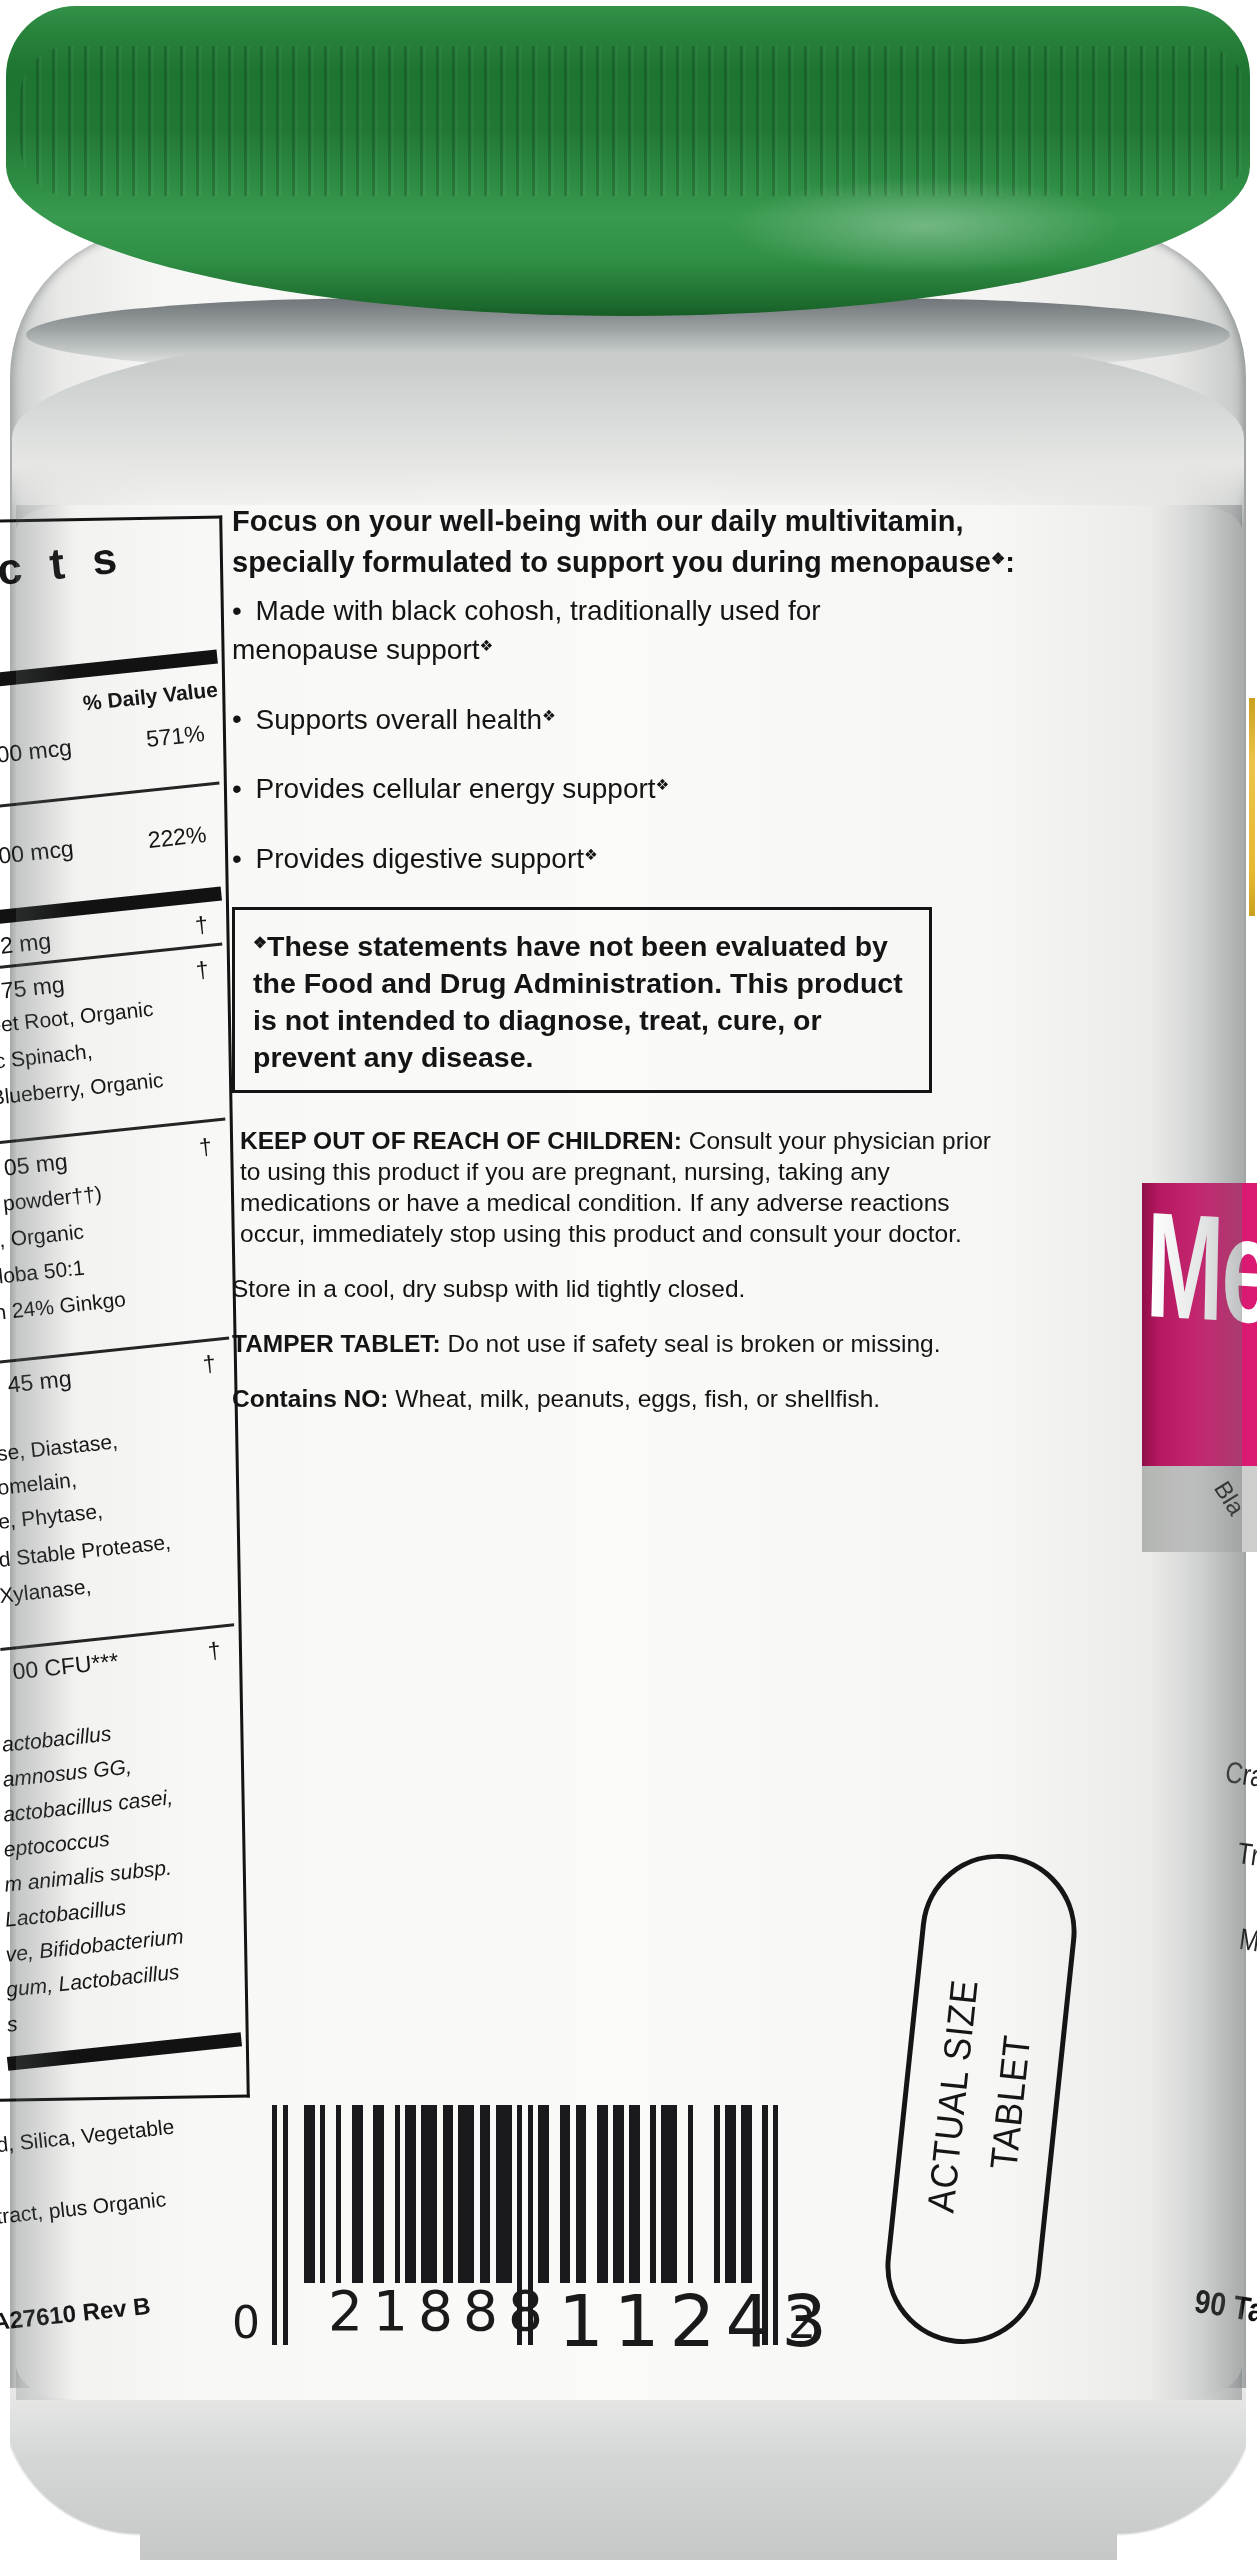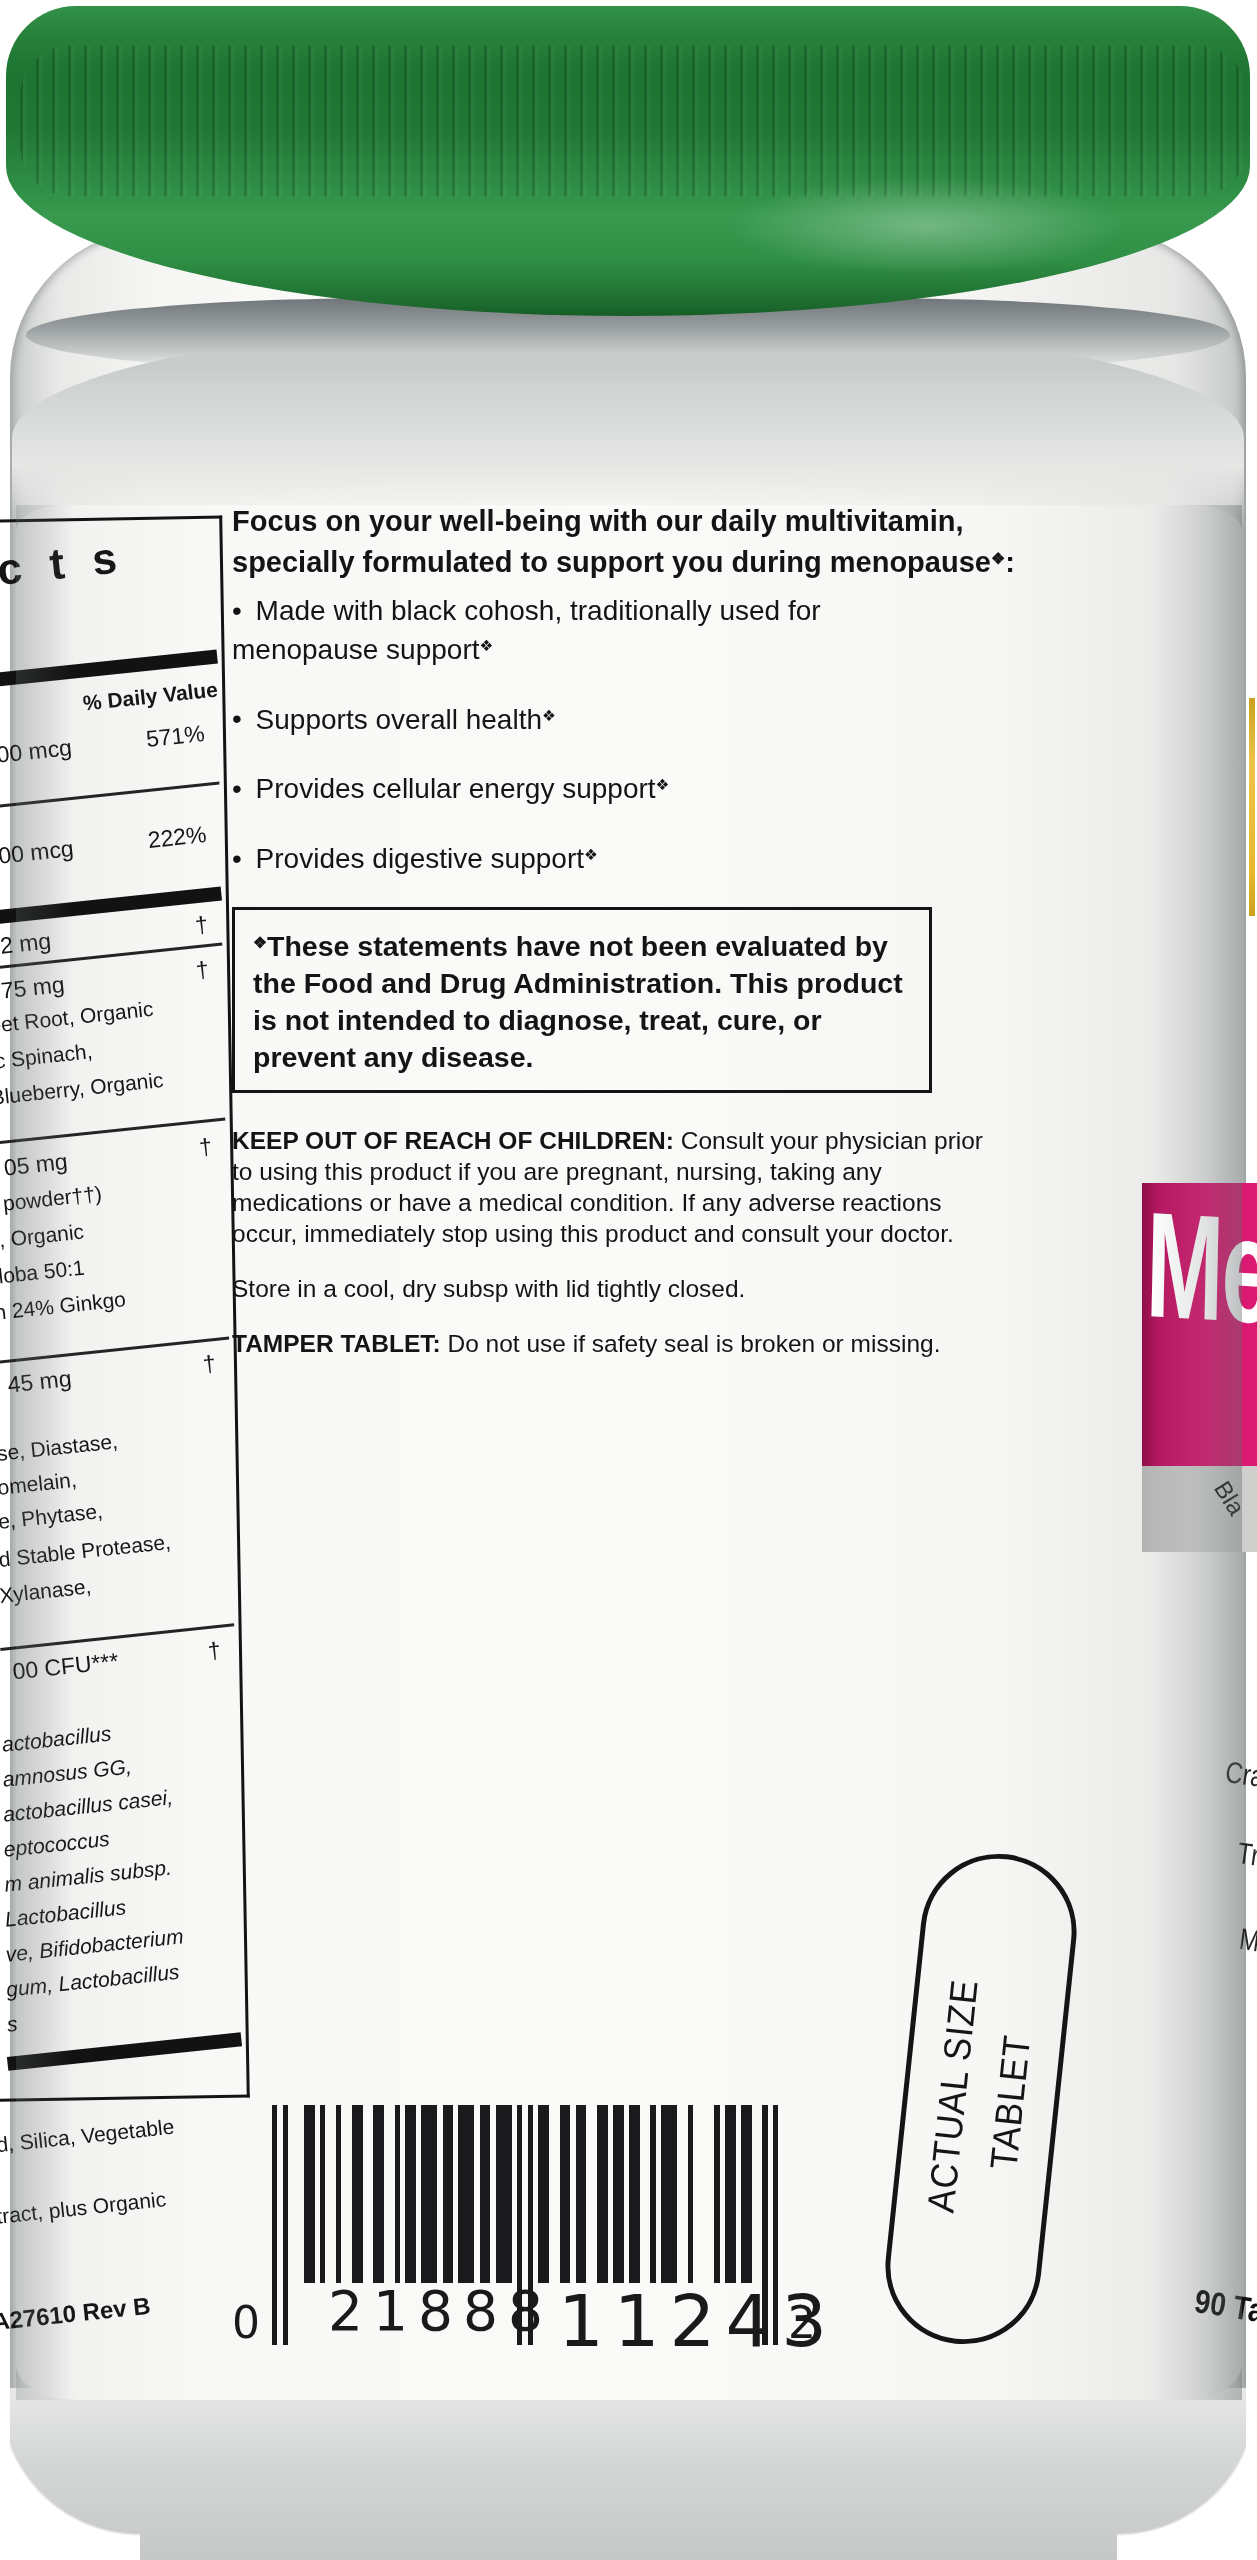--- a/index.html
+++ b/index.html
@@ -52,21 +52,21 @@
 
   
   .maincol{position:absolute;left:232px;top:503px;width:830px;}
   .intro{font-weight:bold;font-size:29px;line-height:37px;margin-bottom:12px;white-space:nowrap;}
   .bullet{font-size:28px;line-height:35px;margin-bottom:31px;white-space:nowrap;}
   .bullet::before{content:"• ";margin-right:6px;}
   .usage{font-size:29px;line-height:38px;margin-top:19px;white-space:nowrap;}
   .disc-box{border:3.5px solid #141414;margin-top:22px;padding:14px 18px;width:700px;box-sizing:border-box;
     font-weight:bold;font-size:28.5px;line-height:37px;white-space:nowrap;}
   .para{font-size:24.5px;line-height:31px;margin-top:24px;white-space:nowrap;}
-  .para:first-child{margin-top:32px;}
+  .para:first-child{margin-top:32px;margin-left:8px;}
   .ref{font-size:.55em;vertical-align:.5em;letter-spacing:0;}
 
   
   .barcode{position:absolute;left:272px;top:2105px;width:507px;height:245px;}
   .bc-bars{display:flex;height:240px;align-items:flex-start;}
   .bc-bar{background:#1a1a1c;height:178px;}
   .bc-bar.tall{height:240px;}
   .bc-sp{background:transparent;height:178px;}
   .bc-d{position:absolute;color:#1a1a1a;font-family:"DejaVu Sans",sans-serif;white-space:nowrap;}
   .bc-prefix{left:-40px;top:192px;font-size:44px;}
@@ -231,20 +231,21 @@
         <div class="bullet">Made with black cohosh, traditionally used for<br>menopause support<span class="ref">❖</span></div>
         <div class="bullet">Supports overall health<span class="ref">❖</span></div>
         <div class="bullet">Provides cellular energy support<span class="ref">❖</span></div>
         <div class="bullet">Provides digestive support<span class="ref">❖</span></div>
       </div>
     <div class="disc-box"><span class="ref">❖</span>These statements have not been evaluated by<br>the Food and Drug Administration. This product<br>is not intended to diagnose, treat, cure, or<br>prevent any disease.</div>
     <div id="warnings">
         <div class="para"><b>KEEP OUT OF REACH OF CHILDREN:</b> Consult your physician prior<br>to using this product if you are pregnant, nursing, taking any<br>medications or have a medical condition. If any adverse reactions<br>occur, immediately stop using this product and consult your doctor.</div>
         <div class="para">Store in a cool, dry subsp with lid tightly closed.</div>
         <div class="para"><b>TAMPER TABLET:</b> Do not use if safety seal is broken or missing.</div>
+        <div class="para"><b>Contains NO:</b> Wheat, milk, peanuts, eggs, fish, or shellfish.</div>
       </div>
   </div>
 
   <div class="barcode">
     <div class="bc-bars" id="bcbars">
         <div class="bc-bar tall" style="width: 5.33684px;"></div>
         <div class="bc-sp" style="width: 5.33684px;"></div>
         <div class="bc-bar tall" style="width: 5.33684px;"></div>
         <div class="bc-sp" style="width: 5.33684px;"></div>
         <div class="bc-sp" style="width: 5.33684px;"></div>

